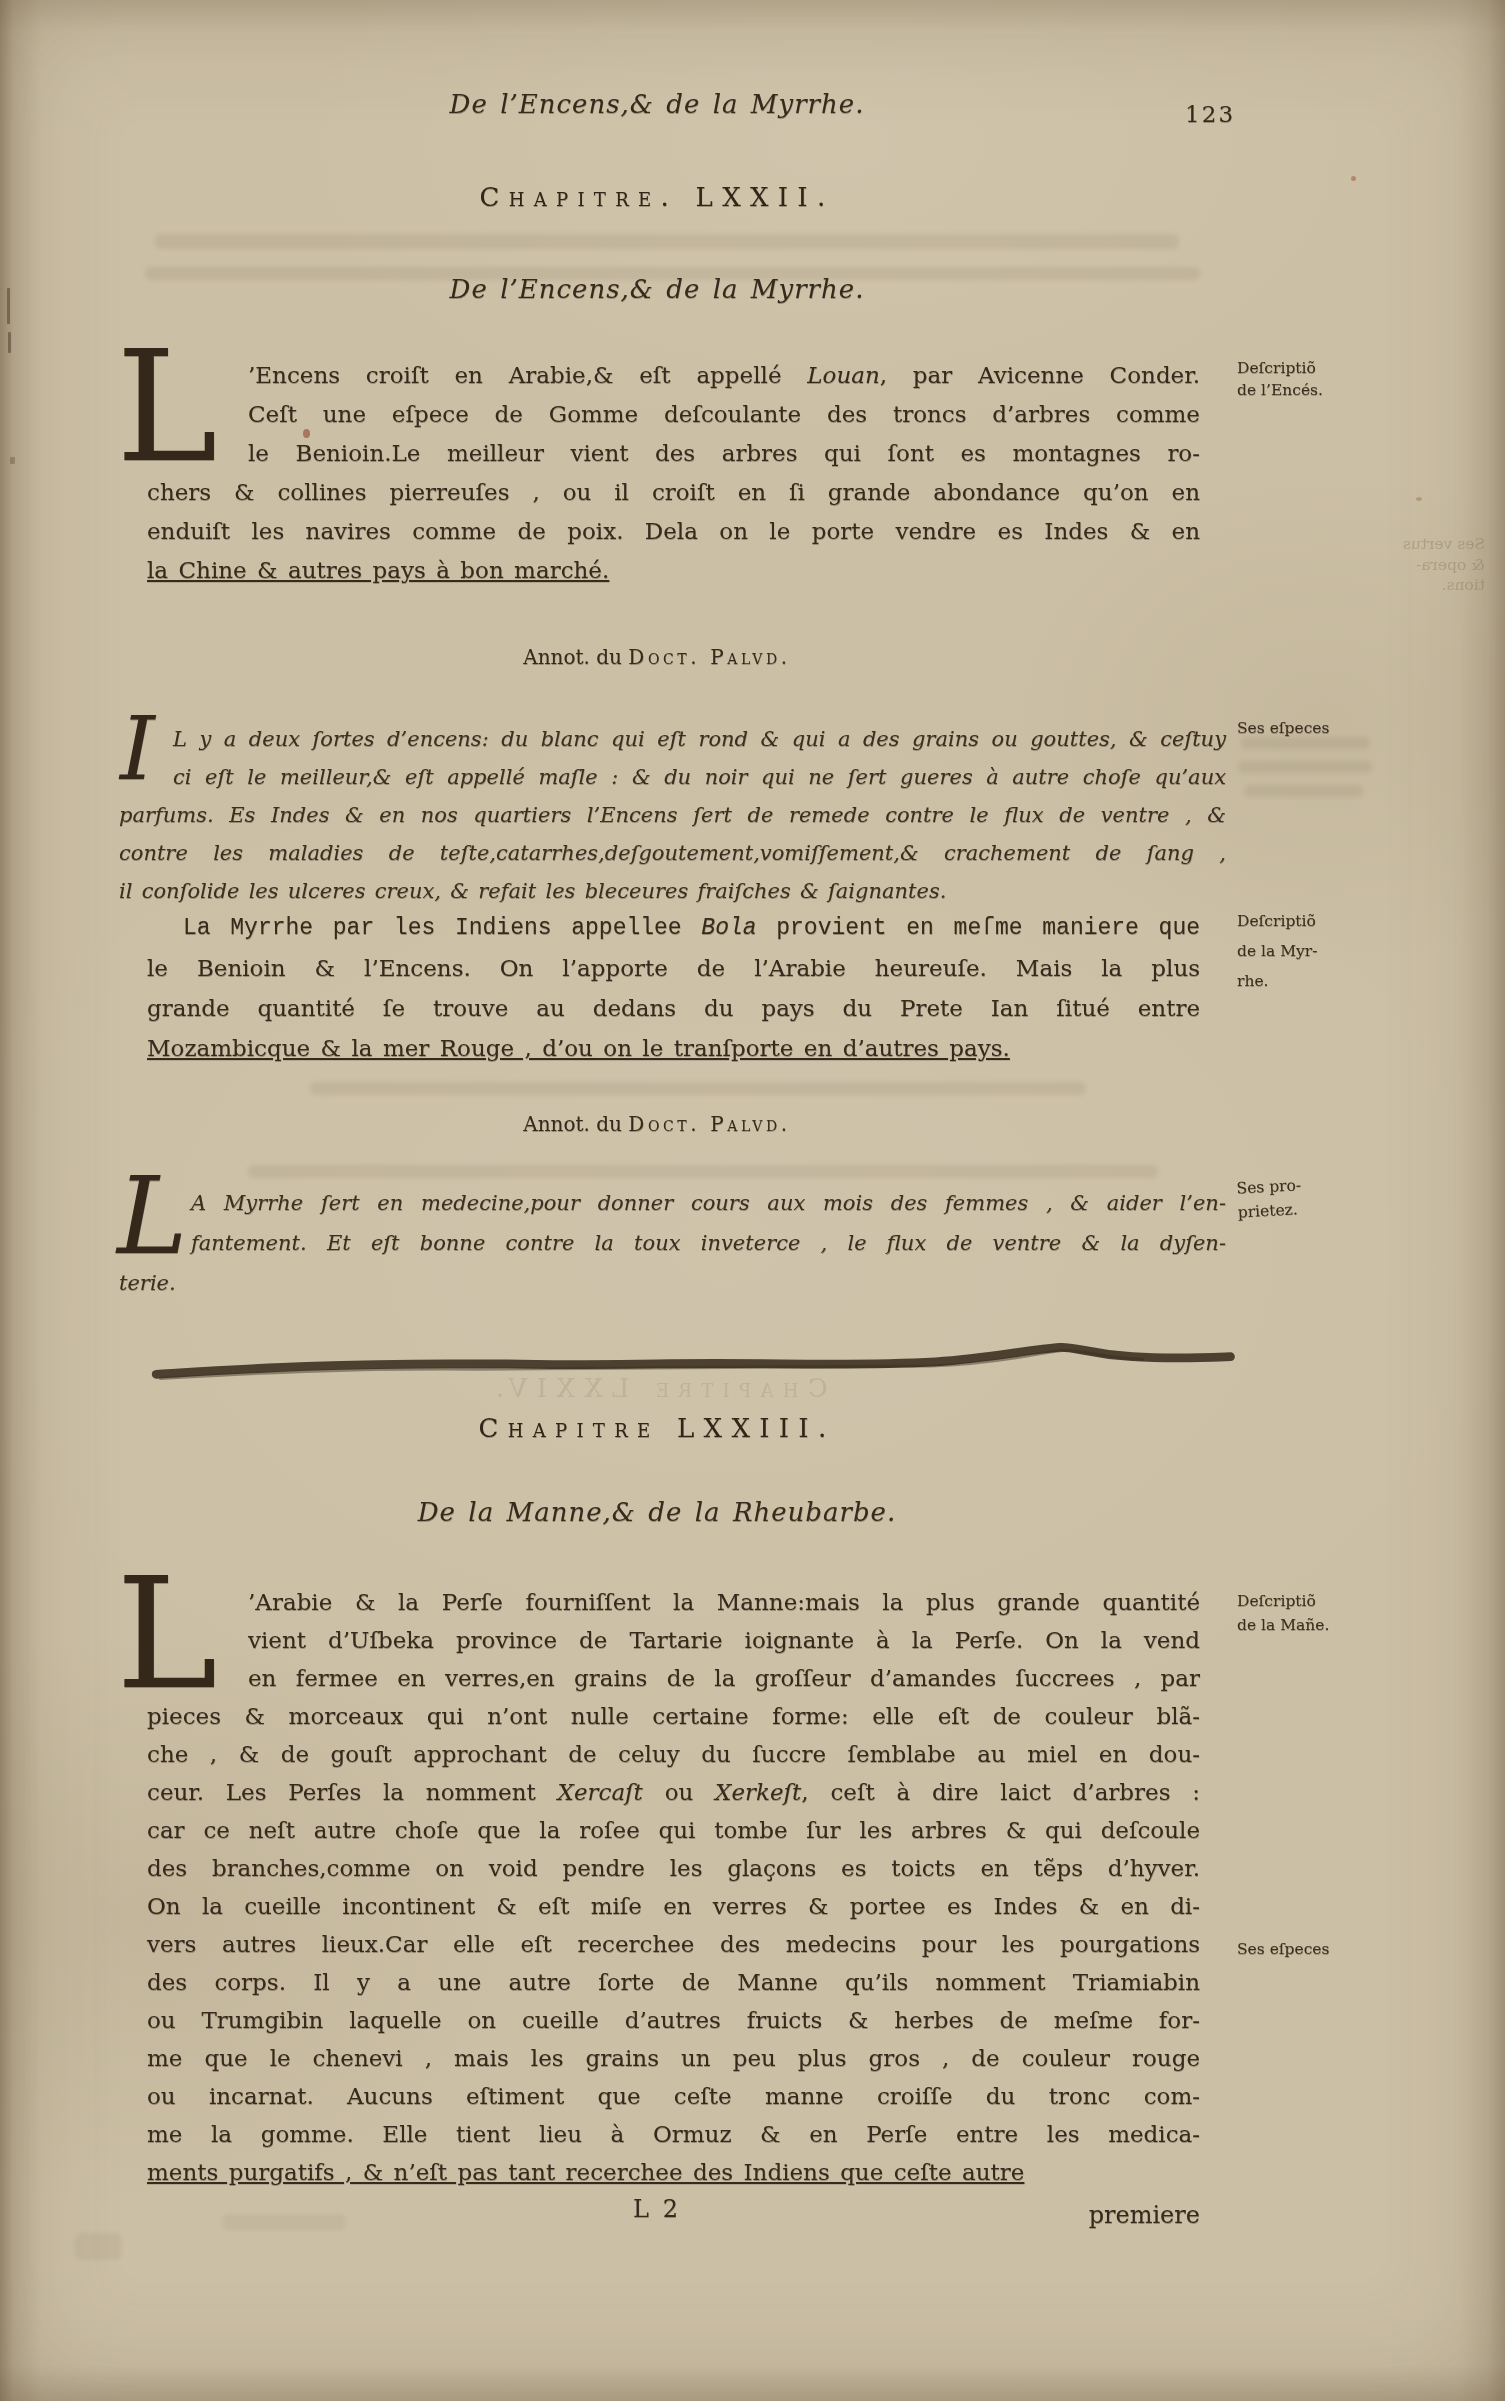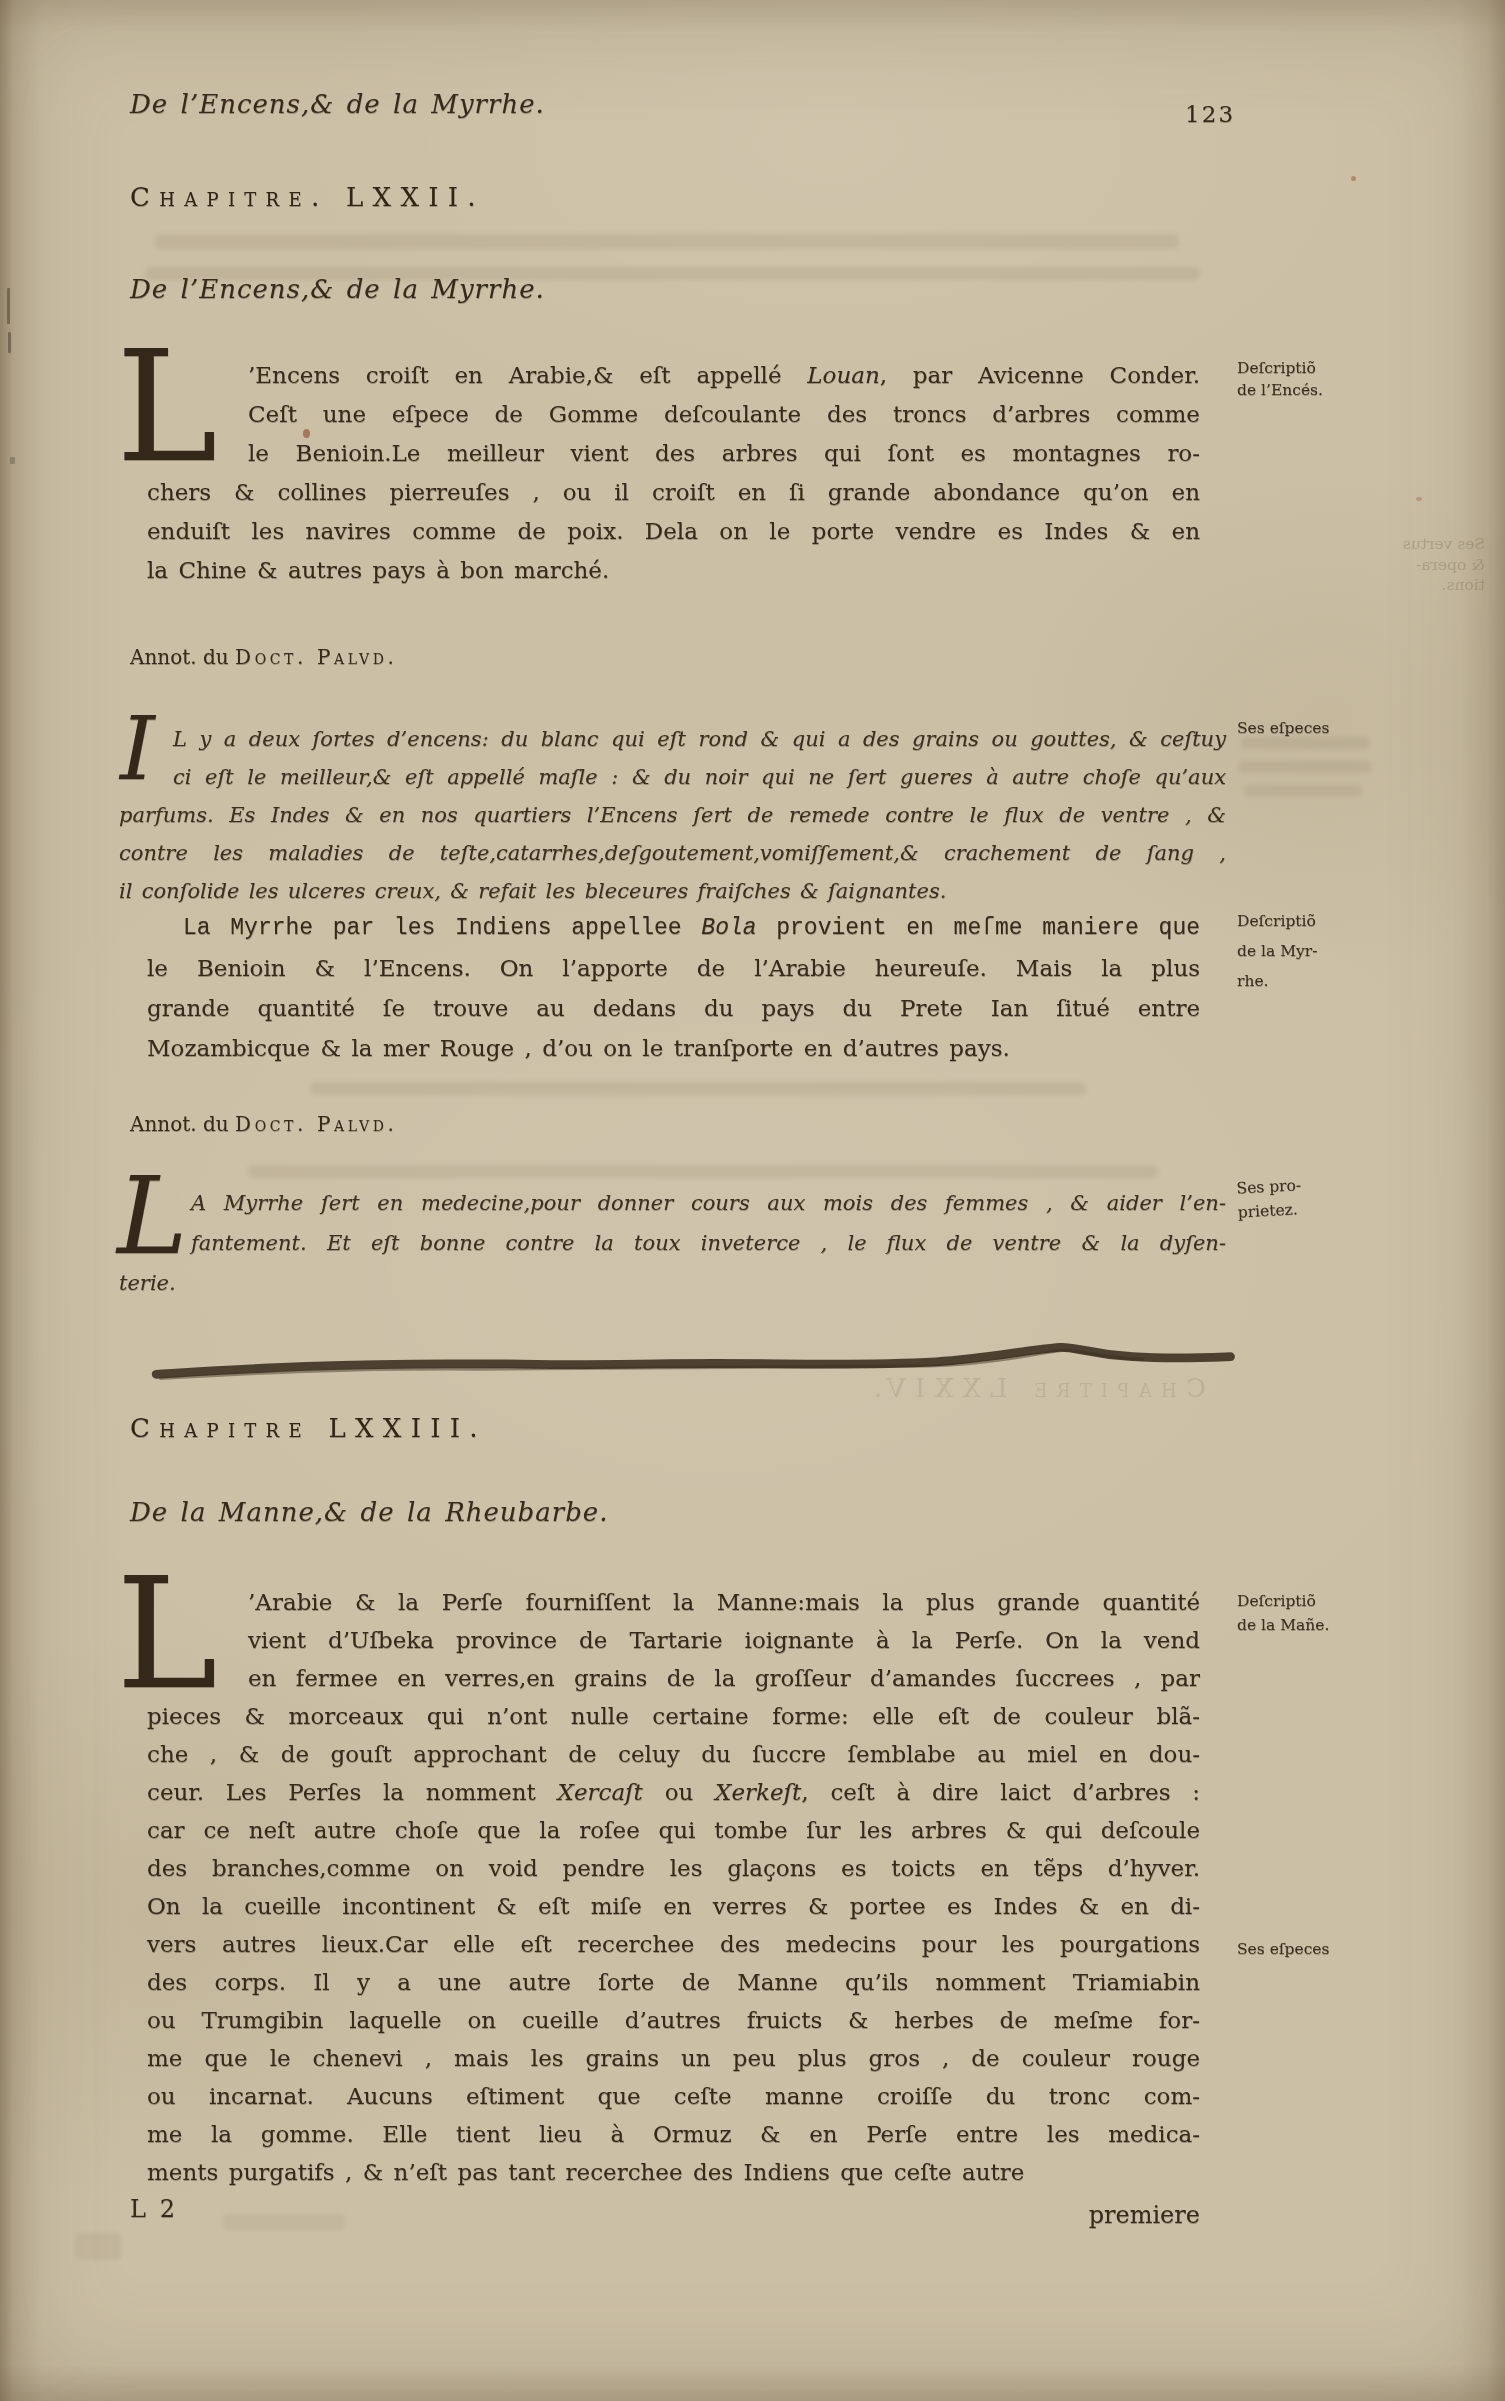--- a/index.html
+++ b/index.html
@@ -16,31 +16,31 @@
       linear-gradient(0deg, rgba(96,78,52,0.20) 0px, rgba(96,78,52,0) 36px),
       linear-gradient(180deg, rgba(96,78,52,0.14) 0px, rgba(96,78,52,0) 31px),
       #cbbfa5;
     box-shadow: inset 0 0 114px rgba(90,72,48,0.30);
     font-family:"DejaVu Serif","Liberation Serif",serif;
     color:#362a1c;
     overflow:hidden;
   }
   .abs{position:absolute;}
   .ink{ text-shadow: 0.3px 0.5px 0.4px rgba(54,42,28,0.35); }
-  .centerblock{left:130px;width:1076px;}
+  .centerblock{left:119px;width:1076px;text-align:center;}
   .running-title{top:89px;font-style:italic;font-size:26px;letter-spacing:1px;word-spacing:3.1px;}
   .page-number{left:1185px;top:101px;font-size:23px;letter-spacing:2.1px;}
   .chap-head{font-variant:small-caps;font-size:26px;letter-spacing:9.3px;color:#302516;}
   .chap-sub{font-style:italic;font-size:26px;letter-spacing:1px;word-spacing:3.1px;}
   .annot-head{font-size:20px;}
   .annot-head .sc{font-variant:small-caps;letter-spacing:3.6px;}
 
   .para{left:119px;width:1081px;font-size:23px;}
   .para .tl{line-height:39px;height:39px;text-align:justify;text-align-last:justify;word-spacing:3.1px;white-space:nowrap;margin-left:28px;}
-  .para .tl.last{text-align-last:left;}
+  .para .tl.last{text-align-last:left;text-decoration:underline;}
   .para3 .tl{line-height:38px;height:38px;}
   .annot-para{left:119px;width:1107px;font-size:21px;font-style:italic;color:#3b2f20;}
   .annot-para .tl{line-height:38px;height:38px;text-align:justify;text-align-last:justify;word-spacing:2.6px;white-space:nowrap;}
   .annot-para .tl.last{text-align-last:left;}
   .ind1{padding-left:101px;}
   .indI{padding-left:54px;}
   .indL2{padding-left:72px;}
   .firstline-indent{padding-left:36px;}
   .em{font-style:italic;}
 

